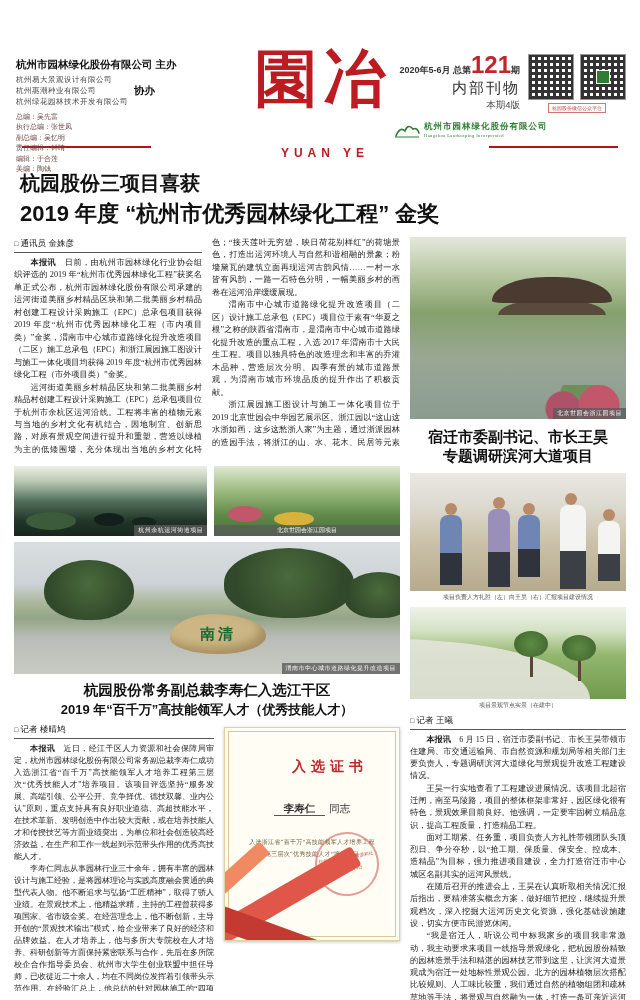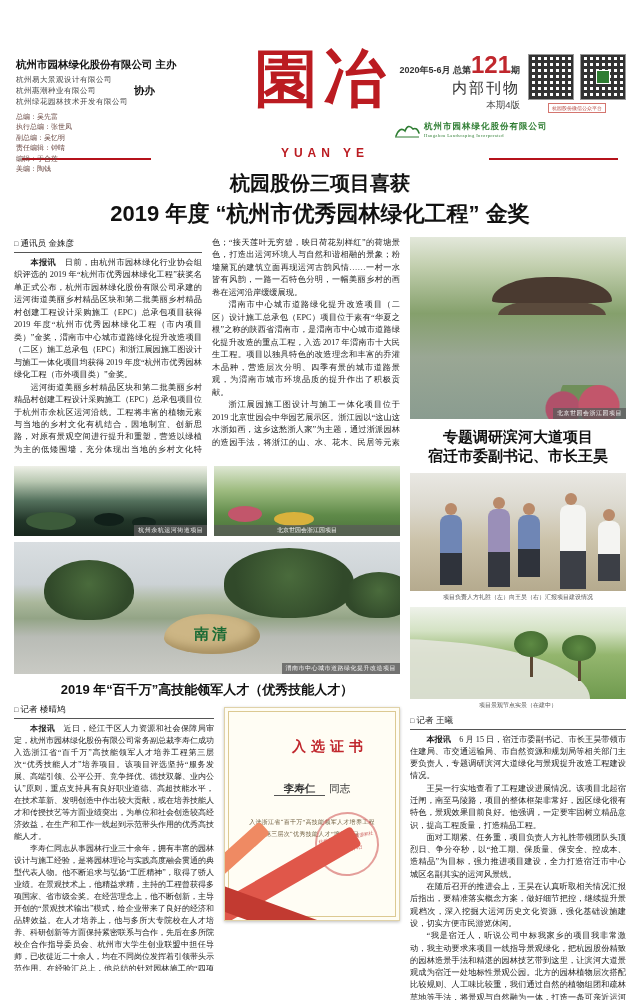--- a/index.html
+++ b/index.html
@@ -28,26 +28,26 @@
   .qr{width:44px;height:44px;border:1px solid #999;
       background:
         repeating-linear-gradient(0deg,#333 0 3px,transparent 3px 6px),
         repeating-linear-gradient(90deg,#333 0 3px,#fff 3px 6px);}
   .qr-center{position:relative;}
   .qr-center::after{content:"";position:absolute;left:15px;top:15px;width:12px;height:12px;background:#2e7d32;border:1px solid #fff;}
   .qr-caption{margin-top:3px;border:1px solid #d4756f;color:#b5473f;font-size:5px;padding:1px 3px;white-space:nowrap;}
   .logo-row{display:flex;align-items:center;gap:4px;margin-top:8px;}
   .logo-text-cn{font-family:"Liberation Sans",sans-serif;font-weight:bold;font-size:8.5px;color:#2e7d32;letter-spacing:1px;}
   .logo-text-en{font-size:4.5px;color:#2e7d32;letter-spacing:.4px;}
-  .rule-row{display:flex;align-items:flex-end;padding:0 22px;margin-top:2px;}
+  .rule-row{display:flex;align-items:flex-start;padding:0 22px;margin-top:2px;}
   .rule-line{flex:1;height:2px;background:#b5121b;}
   .rule-pinyin{color:#bb1b21;font-family:"Liberation Sans",sans-serif;font-weight:bold;
                font-size:12px;letter-spacing:5px;margin:0 120px 0 130px;}
   
-  .lead-head{text-align:center;margin:10px 0 8px;}
+  .lead-head{text-align:left;margin:10px 0 8px;padding-left:20px;}
   .lead-head .l1{font-family:"Liberation Sans",sans-serif;font-weight:bold;font-size:20px;color:#111;}
   .lead-head .l2{font-family:"Liberation Sans",sans-serif;font-weight:bold;font-size:22px;color:#111;margin-top:2px;}
   
   .content{display:flex;gap:10px;padding:0 14px;}
   .col-left{width:386px;flex:none;}
   .col-right{width:216px;flex:none;}
   .byline{font-size:8.5px;color:#222;border-bottom:1px solid #555;padding-bottom:2px;margin-bottom:4px;
           font-family:"Liberation Sans",sans-serif;}
   .byline .box{font-size:7px;}
   .lead-text{column-count:2;column-gap:10px;column-fill:auto;height:224px;overflow:hidden;
@@ -61,21 +61,21 @@
                font-size:6px;padding:1px 4px;letter-spacing:.5px;}
   .cap-center{position:absolute;left:0;right:0;bottom:0;background:rgba(90,90,90,.7);color:#f2f2f2;
               font-size:6px;padding:1px 0;text-align:center;}
   .cap-below{text-align:center;font-size:6px;color:#555;margin:2px 0 5px;}
   .photo-row{display:flex;gap:7px;height:70px;margin-top:5px;}
   .ph-lotus{flex:1.04;background:linear-gradient(#eef0e7 0%,#b9c8b2 22%,#53705c 50%,#223629 78%,#18271e 100%);}
   .blob{position:absolute;border-radius:50%;}
   .ph-flower{flex:1;background:linear-gradient(#dfe8d4 0%,#9dbb7f 35%,#5f8a49 70%,#4a713a 100%);}
   .ph-big{height:132px;margin-top:6px;position:relative;overflow:hidden;
           background:linear-gradient(#d9dee1 0%,#ccd2d5 32%,#aab79b 46%,#93a486 58%,#b9bcb6 72%,#c9cac4 100%);}
-  .stone{position:absolute;left:150px;top:72px;width:96px;height:40px;background:#cdb685;border-radius:46% 54% 50% 50%/60% 55% 45% 40%;
+  .stone{position:absolute;left:156px;top:72px;width:96px;height:40px;background:#cdb685;border-radius:46% 54% 50% 50%/60% 55% 45% 40%;
          display:flex;align-items:center;justify-content:center;box-shadow:inset -6px -6px 10px rgba(120,95,50,.45);}
   .stone span{color:#1c6b35;font-weight:bold;font-size:15px;letter-spacing:3px;font-family:"Liberation Sans",sans-serif;}
   .pine{position:absolute;width:90px;height:60px;border-radius:50% 50% 45% 45%;background:radial-gradient(circle at 50% 40%,#4a6b3c,#31492a 70%);}
   .ph-pavilion{height:182px;background:linear-gradient(#e3e8db 0%,#c2cfae 16%,#85a06c 42%,#9aa794 66%,#8a9c90 100%);}
   .roof{position:absolute;right:14px;top:40px;width:120px;height:26px;background:#4a3a30;
         border-radius:50% 50% 10% 10%/100% 100% 10% 10%;box-shadow:0 18px 0 -6px #5a4a3c;}
   .flowerpatch{position:absolute;right:0;bottom:0;width:90px;height:34px;
         background:radial-gradient(circle at 70% 60%,#c2566b 0 30%,transparent 32%),
                    radial-gradient(circle at 30% 70%,#b0516a 0 25%,transparent 27%),
                    radial-gradient(circle at 50% 30%,#6f8f5a 0 40%,transparent 42%);}
@@ -235,20 +235,21 @@
         <div class="pine" style="left:210px;top:6px;width:130px;height:70px;"></div>
         <div class="pine" style="left:330px;top:30px;width:70px;height:46px;"></div>
         <div class="stone">
             <span>南清</span>
           </div>
         <div class="cap-overlay">渭南市中心城市道路绿化提升改造项目</div>
       </div>
 
       <div class="talent">
         <div class="talent-head">
+          <div class="l1">杭园股份常务副总裁李寿仁入选江干区</div>
           <div class="l2">2019 年“百千万”高技能领军人才（优秀技能人才）</div>
         </div>
         <div class="talent-body">
           <div class="talent-text">
             <div class="byline">
               <span class="box">□</span>
               <span>记者</span>
               <span>楼晴鸠</span>
             </div>
             <p><span class="lede">本报讯</span>　<span>近日，经江干区人力资源和社会保障局审定，杭州市园林绿化股份有限公司常务副总裁李寿仁成功入选浙江省“百千万”高技能领军人才培养工程第三层次“优秀技能人才”培养项目。该项目评选坚持“服务发展、高端引领、公平公开、竞争择优、德技双馨、业内公认”原则，重点支持具有良好职业道德、高超技能水平，在技术革新、发明创造中作出较大贡献，或在培养技能人才和传授技艺等方面业绩突出，为单位和社会创造较高经济效益，在生产和工作一线起到示范带头作用的优秀高技能人才。</span></p>
@@ -278,22 +279,22 @@
     </div>
 
     <div class="col-right">
       <div class="photo ph-pavilion">
         <div class="roof"></div>
         <div class="flowerpatch"></div>
         <div class="cap-overlay">北京世园会浙江园项目</div>
       </div>
 
       <div class="visit-head">
+        <div>宿迁市委副书记、市长王昊</div>
         <div>专题调研滨河大道项目</div>
-        <div>宿迁市委副书记、市长王昊</div>
       </div>
 
       <div class="photo ph-officials">
         <div class="person p-shirt-b" style="left:30px;"></div>
         <div class="person p-shirt-p" style="left:78px;bottom:4px;height:78px;"></div>
         <div class="person p-shirt-b" style="left:108px;bottom:14px;height:62px;"></div>
         <div class="person p-shirt-w" style="left:150px;bottom:2px;height:84px;width:26px;"></div>
         <div class="person p-shirt-w" style="left:188px;bottom:10px;height:60px;"></div>
       </div>
       <div class="cap-below">项目负责人方礼胜（左）向王昊（右）汇报项目建设情况</div>

